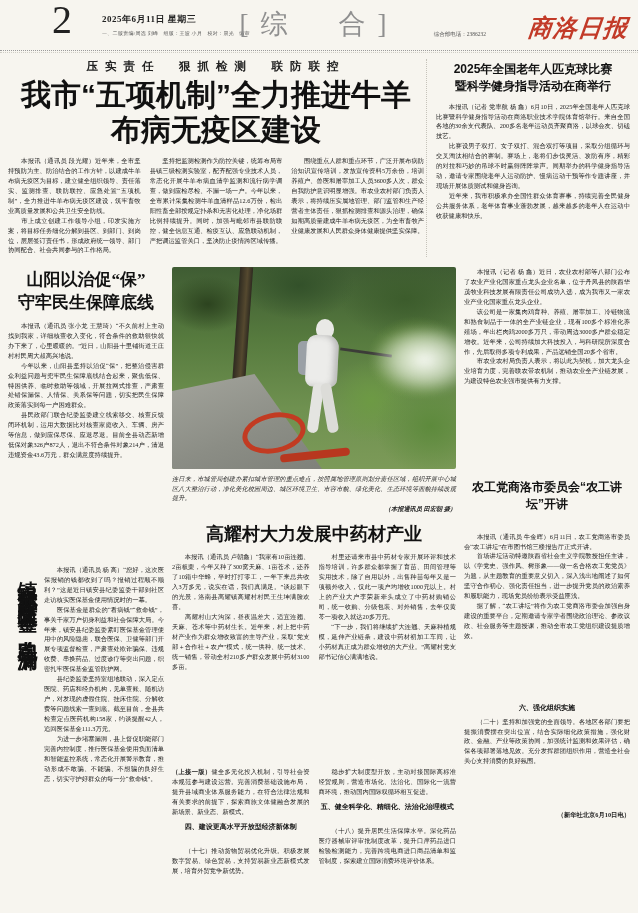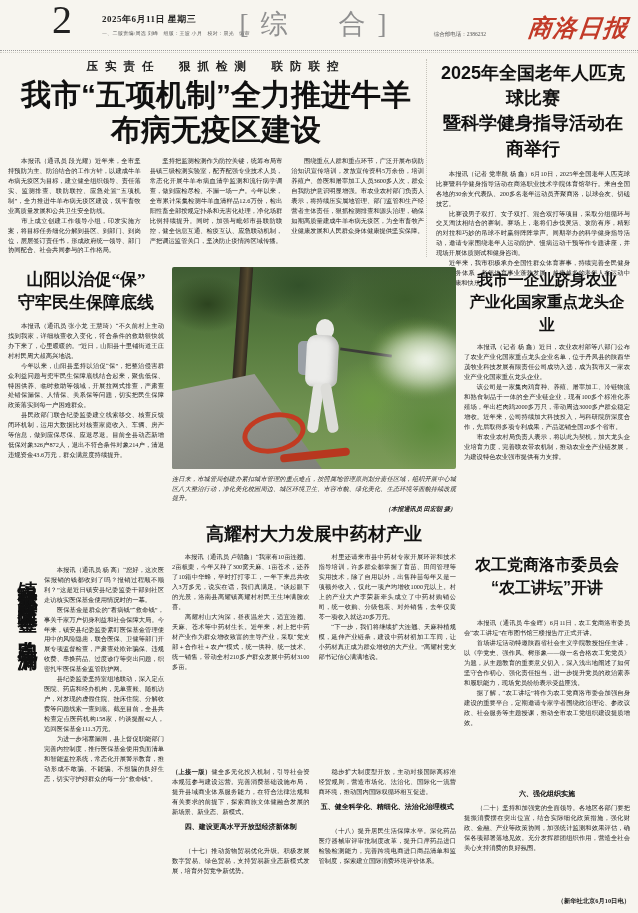--- a/index.html
+++ b/index.html
@@ -29,21 +29,21 @@
     white-space:pre-line;overflow:hidden;}
   .headline-sans{font-family:"Liberation Sans","DejaVu Sans",sans-serif;font-weight:bold;color:#111;text-align:center;}
   
   .top-sec{display:flex;gap:2px;margin-top:8px;height:198px;}
   .main-art{width:416px;}
   .kicker{font-size:11.5px;font-weight:bold;text-align:center;letter-spacing:7px;color:#222;}
   .main-headline{font-size:30px;letter-spacing:0;margin:4px 0 9px;line-height:1.15;}
   .main-cols{display:flex;gap:9px;height:138px;}
   .main-cols .col{flex:1;}
   .side-art{flex:1;border-left:1px dotted #c6c3ba;padding-left:9px;}
-  .side-headline{font-size:18px;line-height:1.4;margin:2px 0 7px;}
+  .side-headline{font-size:12px;line-height:1.4;margin:2px 0 7px;}
   .side-body{height:152px;}
   
   .grid{display:flex;gap:8px;margin-top:10px;}
   .colA{width:156px;}
   .colB{width:284px;}
   .colC{width:166px;}
   .sy-headline{font-size:17px;line-height:1.35;margin:2px 0 6px;font-family:Liberation Serif, serif;}
   .sy-body{height:232px;}
   .zhenan{display:flex;gap:6px;margin-top:12px;height:352px;}
   .vert-head{writing-mode:vertical-rl;text-orientation:upright;
@@ -85,21 +85,21 @@
   .gy-headline{font-size:18px;margin:9px 0 6px;}
   .gy-cols{display:flex;gap:9px;height:198px;}
   .gy-cols .col{flex:1;}
   .cont{display:flex;gap:9px;margin-top:7px;height:148px;}
   .cont .col{flex:1;overflow:hidden;}
   .jump{font-weight:bold;}
   .subhead{font-family:"Liberation Sans","DejaVu Sans",sans-serif;font-weight:bold;
     font-size:7px;text-align:center;margin:4px 0;color:#111;}
   .lt-headline{font-size:15.5px;line-height:1.45;margin:2px 0 6px;}
   .lt-body{height:200px;}
-  .ng-headline{font-size:16px;line-height:1.4;margin:12px 0 19px;}
+  .ng-headline{font-size:12px;line-height:1.4;margin:12px 0 19px;}
   .ng-body{height:165px;}
   .contC{margin-top:6px;}
   .contC .bodytext{height:92px;}
   .end-credit{font-size:6.3px;font-weight:bold;text-align:right;margin-top:2px;}
 </style>
 </head>
 <body>
 
 <div class="hdr">
   <div class="page-num">2</div>
@@ -193,22 +193,20 @@
         <div class="col bodytext">
           <span>　　稳步扩大制度型开放，主动对接国际高标准经贸规则，营造市场化、法治化、国际化一流营商环境，推动国内国际双循环相互促进。</span>
           <div class="subhead">五、健全科学化、精细化、法治化治理模式</div>
           <span>　　（十八）提升居民生活保障水平。深化药品医疗器械审评审批制度改革，提升口岸药品进口检验检测能力，完善跨境电商进口商品清单和监管制度，探索建立国际消费环境评价体系。</span>
         </div>
       </div>
     </div>
 
     <div class="colC">
       <div>
-        <div class="headline-sans lt-headline" style="white-space:pre-line">我市一企业跻身农业
-产业化国家重点龙头企业</div>
         <div class="bodytext lt-body">　　本报讯（记者 杨 鑫）近日，农业农村部等八部门公布了农业产业化国家重点龙头企业名单，位于丹凤县的陕西华茂牧业科技发展有限责任公司成功入选，成为我市又一家农业产业化国家重点龙头企业。
 　　该公司是一家集肉鸡育种、养殖、屠宰加工、冷链物流和熟食制品于一体的全产业链企业，现有100多个标准化养殖场，年出栏肉鸡2000多万只，带动周边3000多户群众稳定增收。近年来，公司持续加大科技投入，与科研院所深度合作，先后取得多项专利成果，产品远销全国20多个省市。
 　　市农业农村局负责人表示，将以此为契机，加大龙头企业培育力度，完善联农带农机制，推动农业全产业链发展，为建设特色农业强市提供有力支撑。</div>
       </div>
       <div>
         <div class="headline-sans ng-headline">农工党商洛市委员会“农工讲坛”开讲</div>
         <div class="bodytext ng-body">　　本报讯（通讯员 牛金晖）6月11日，农工党商洛市委员会“农工讲坛”在市图书馆三楼报告厅正式开讲。
 　　首场讲坛活动特邀陕西省社会主义学院教授担任主讲，以《学党史、强作风、树形象——做一名合格农工党党员》为题，从主题教育的重要意义切入，深入浅出地阐述了如何坚守合作初心、强化责任担当，进一步提升党员的政治素养和履职能力，现场党员纷纷表示受益匪浅。
 　　据了解，“农工讲坛”将作为农工党商洛市委会加强自身建设的重要平台，定期邀请专家学者围绕政治理论、参政议政、社会服务等主题授课，推动全市农工党组织建设提质增效。</div>
       </div>

